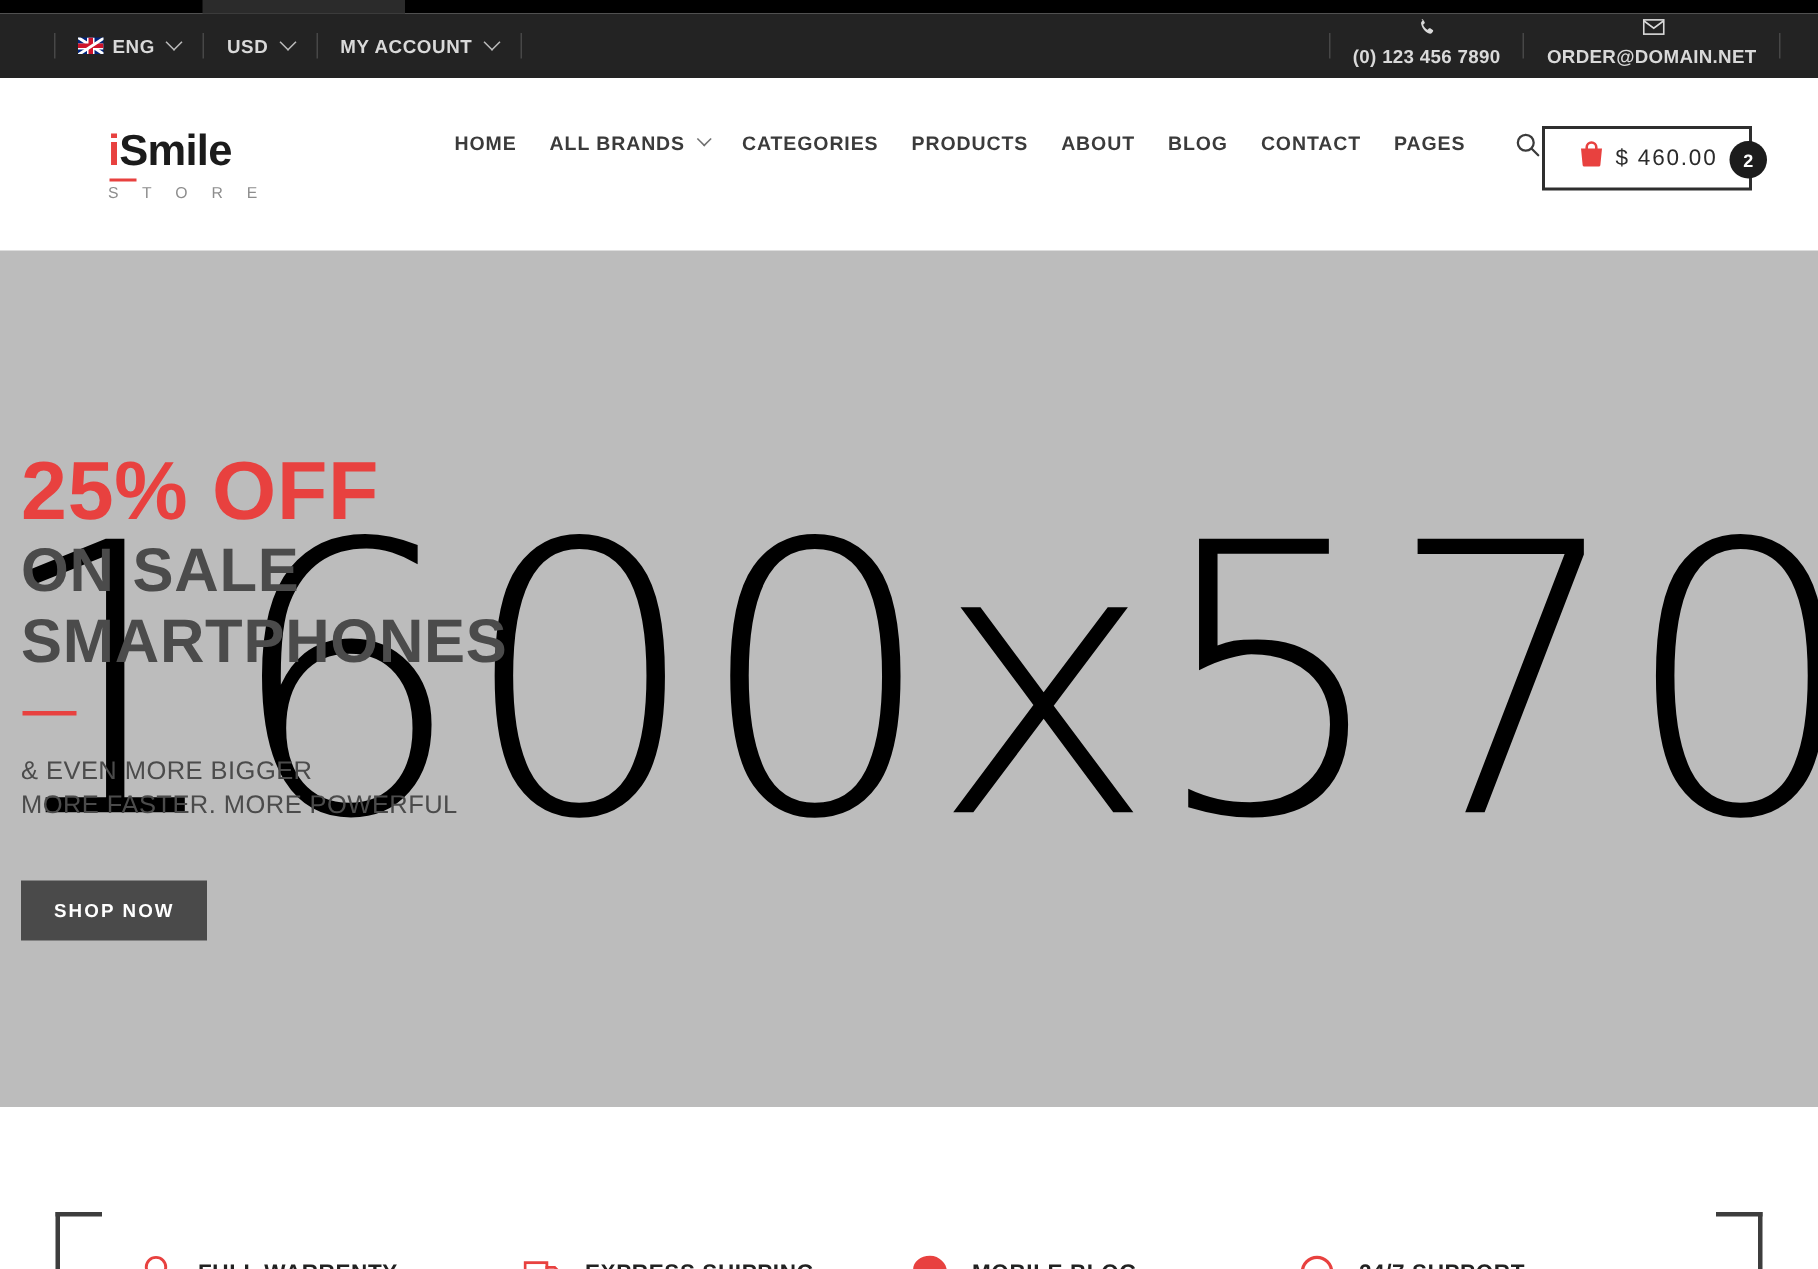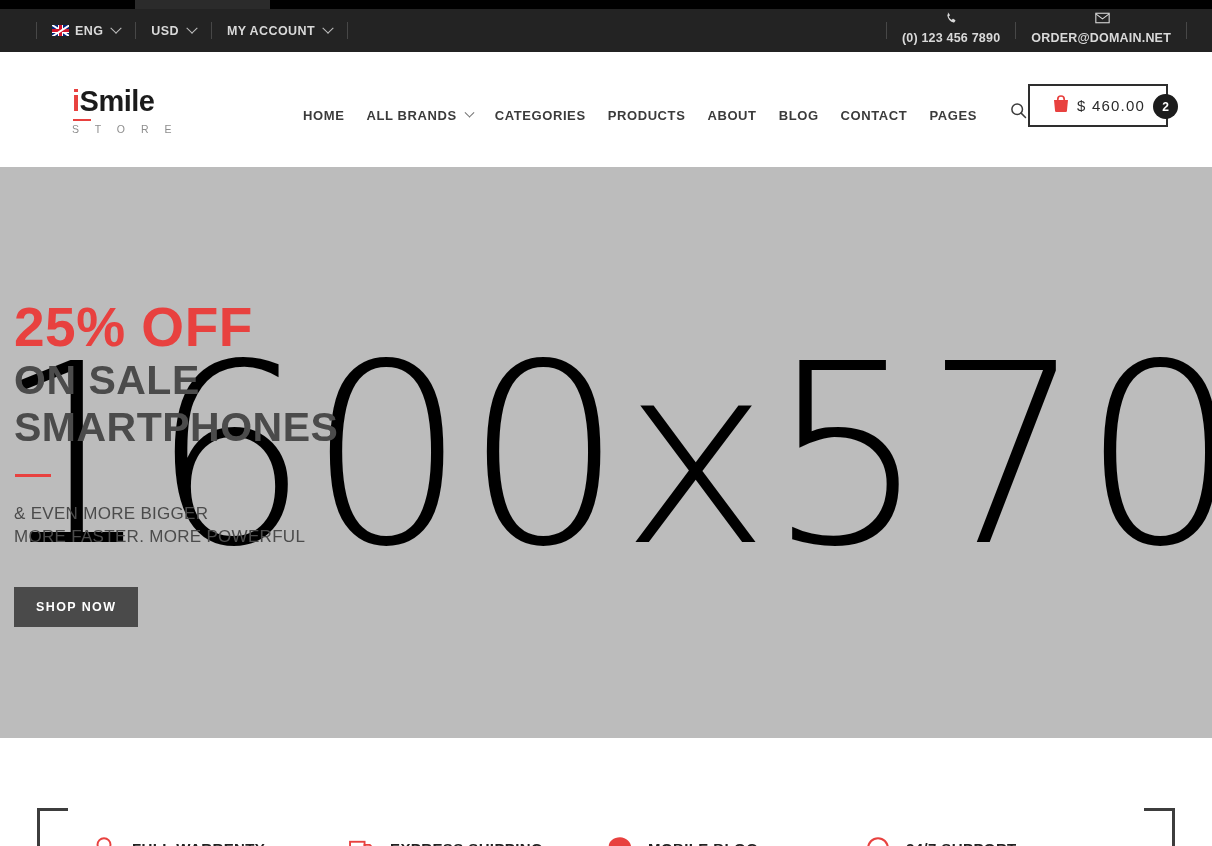--- a/index.html
+++ b/index.html
@@ -159,23 +159,23 @@
     font-size: 10.5px;
     letter-spacing: 6.5px;
     color: #8d8d8d;
     font-weight: normal;
     line-height: 1;
   }
 
   .nav {
     position: absolute;
     left: 292px;
-    top: 50px;
-    display: flex;
-    align-items: flex-end;
+    top: 36px;
+    display: flex;
+    align-items: flex-start;
     gap: 0px;
   }
   .nav a {
     color: #3b3b3b;
     font-size: 13px;
     font-weight: bold;
     letter-spacing: .6px;
     text-decoration: none;
     padding: 0 11px;
     white-space: nowrap;

